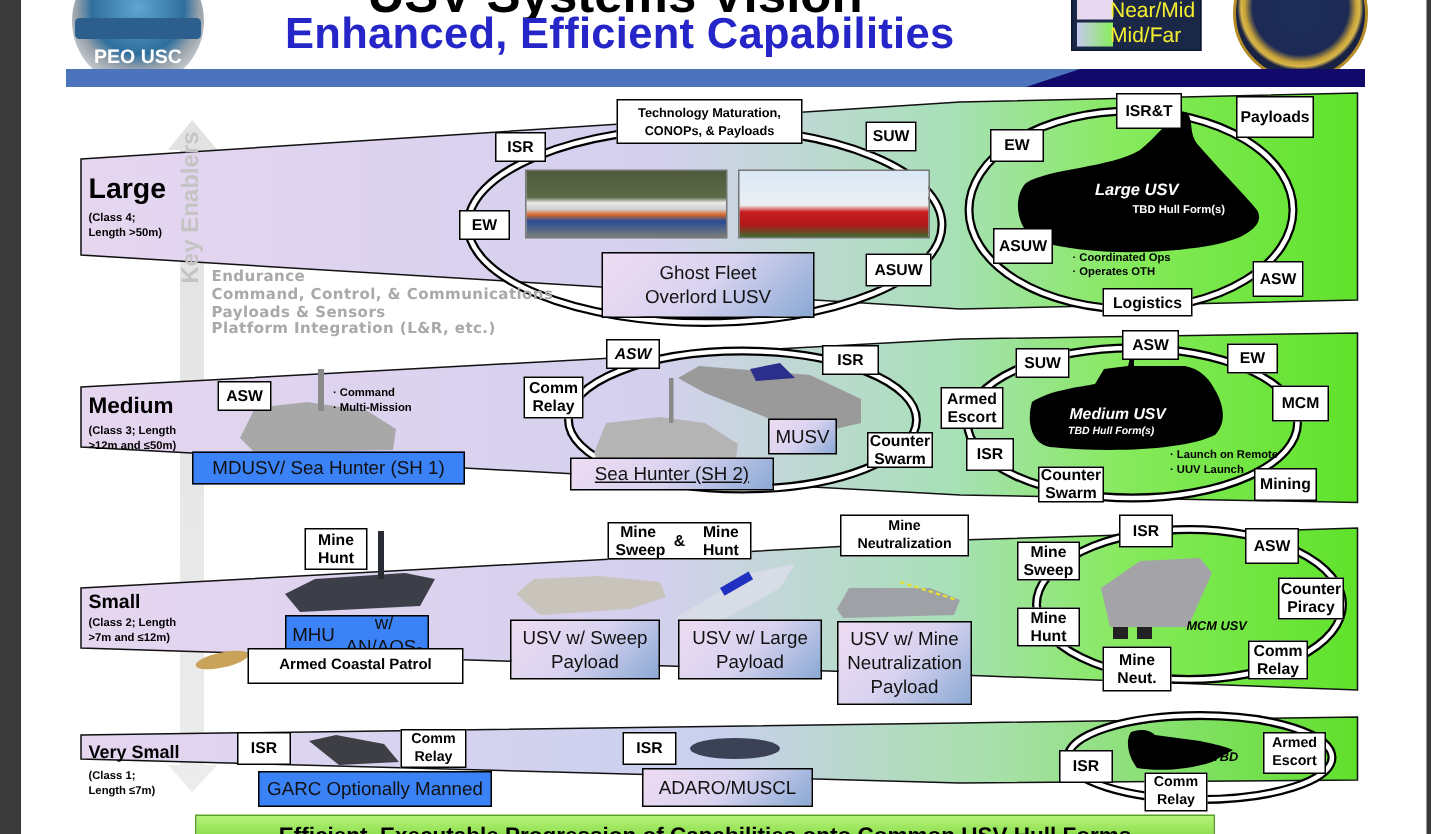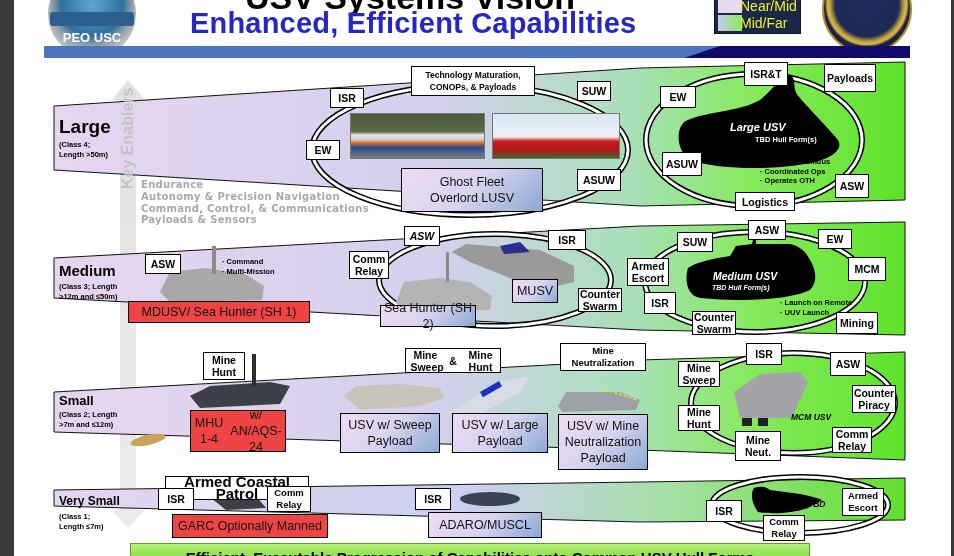--- a/index.html
+++ b/index.html
@@ -33,21 +33,21 @@
   .class-name { position: absolute; font-weight: bold; color: #000; }
   .class-sub { position: absolute; font-size: 7.5px; font-weight: bold; color: #000; line-height: 10px; }
 
   .key-text { position: absolute; left: 141px; top: 179px; font-size: 10px; font-weight: bold; color: #a9a9a9; line-height: 11.8px; font-family: "DejaVu Sans", sans-serif; letter-spacing: 0.3px; }
   .key-label { position: absolute; left: 98px; top: 150px; width: 60px; text-align: center; transform: rotate(-90deg); font-size: 16px; font-weight: bold; color: #c4c4c4; white-space: nowrap; }
 
   .box { position: absolute; background: #fff; border: 1.3px solid #000; font-size: 10.5px; font-weight: bold; color: #000; text-align: center; display: flex; align-items: center; justify-content: center; line-height: 12px; }
   .box.it { font-style: italic; }
   .platform { position: absolute; border: 1.3px solid #000; font-size: 12.5px; color: #111; text-align: center; display: flex; align-items: center; justify-content: center; line-height: 16px;
     background: linear-gradient(135deg, #eedbf2 0%, #d9d3f0 50%, #8aa9d4 100%); }
-  .platform.plain { background: #ef4444; }
+  .platform.plain { background: #3b82f6; }
   .note { position: absolute; font-size: 7.5px; font-weight: bold; color: #000; line-height: 9.5px; white-space: nowrap; }
   .hull-label { position: absolute; color: #fff; font-weight: bold; font-style: italic; text-align: right; white-space: nowrap; }
   .photo { position: absolute; border: 1px solid #777; }
   .banner { position: absolute; left: 130px; top: 543px; width: 680px; height: 20px; background: linear-gradient(180deg, #b5f277, #7fd640); border: 1px solid #5a9f28; font-size: 15px; font-weight: bold; color: #000; text-align: center; line-height: 20px; padding-top: 4px; white-space: nowrap; overflow: hidden; }
 </style>
 </head>
 <body>
 
 <div class="frame-l"></div>
 <div class="frame-r"></div>
@@ -183,61 +183,61 @@
 <div class="class-sub" style="left:59px; top:410px;">(Class 2; Length</div>
 <div class="class-sub" style="left:59px; top:420px;">&gt;7m and ≤12m)</div>
 
 <div class="class-name" style="left:59px; top:494px; font-size:12px;">Very Small</div>
 <div class="class-sub" style="left:59px; top:512px;">(Class 1;</div>
 <div class="class-sub" style="left:59px; top:522px;">Length ≤7m)</div>
 
 <div class="key-label">Key Enablers</div>
 <div class="key-text">
   <div>Endurance</div>
-  <div>Autonomy &amp; Precision Navigation</div>
   <div>Command, Control, &amp; Communications</div>
   <div>Payloads &amp; Sensors</div>
+  <div>Platform Integration (L&amp;R, etc.)</div>
 </div>
 
 <div class="box" style="left:411px; top:66px; width:124px; height:30px; font-size:8.5px;">Technology Maturation, CONOPs, &amp; Payloads</div>
 <div class="box" style="left:330px; top:88px; width:34px; height:20px;">ISR</div>
 <div class="box" style="left:306px; top:140px; width:34px; height:20px;">EW</div>
 <div class="box" style="left:577px; top:81px; width:34px; height:20px;">SUW</div>
 <div class="box" style="left:577px; top:169px; width:44px; height:22px;">ASUW</div>
 <div class="platform" style="left:401px; top:168px; width:142px; height:44px; flex-direction:column;">
   <span>Ghost Fleet</span>
   <span>Overlord LUSV</span>
 </div>
 
 <div class="box" style="left:744px; top:62px; width:44px; height:24px;">ISR&amp;T</div>
 <div class="box" style="left:824px; top:64px; width:52px; height:28px;">Payloads</div>
 <div class="box" style="left:660px; top:86px; width:36px; height:22px;">EW</div>
 <div class="box" style="left:662px; top:152px; width:40px; height:24px;">ASUW</div>
 <div class="box" style="left:835px; top:174px; width:34px; height:24px;">ASW</div>
 <div class="box" style="left:735px; top:192px; width:60px; height:19px;">Logistics</div>
 <div class="hull-label" style="left:730px; top:121px; font-size:11px;">Large USV</div>
 <div class="hull-label" style="left:755px; top:135px; font-size:7.5px; font-style:normal;">TBD Hull Form(s)</div>
-<div class="note" style="left:715px; top:157px;margin-left:45px;">
+<div class="note" style="left:715px; top:157px;">
   <div>· Fully Autonomous</div>
   <div>· Coordinated Ops</div>
   <div>· Operates OTH</div>
 </div>
 
 <div class="box" style="left:145px; top:254px; width:36px; height:20px;">ASW</div>
 <div class="note" style="left:222px; top:257px;">
   <div>· Command</div>
   <div>· Multi-Mission</div>
 </div>
 <div class="platform plain" style="left:128px; top:301px; width:182px; height:22px;">MDUSV/ Sea Hunter (SH 1)</div>
 
 <div class="box it" style="left:404px; top:226px; width:36px; height:20px;">ASW</div>
 <div class="box" style="left:548px; top:230px; width:38px; height:20px;">ISR</div>
 <div class="box" style="left:349px; top:251px; width:40px; height:28px;">Comm Relay</div>
 <div class="box" style="left:578px; top:288px; width:44px; height:24px;">Counter Swarm</div>
-<div class="platform" style="left:380px; top:305px; width:96px; height:22px;">Sea Hunter (SH 2)</div>
+<div class="platform" style="left:380px; top:305px; width:136px; height:22px;text-decoration:underline;">Sea Hunter (SH 2)</div>
 <div class="platform" style="left:512px; top:279px; width:46px; height:24px;">MUSV</div>
 
 <div class="box" style="left:748px; top:220px; width:38px; height:20px;">ASW</div>
 <div class="box" style="left:677px; top:232px; width:36px; height:20px;">SUW</div>
 <div class="box" style="left:818px; top:229px; width:34px; height:20px;">EW</div>
 <div class="box" style="left:627px; top:258px; width:42px; height:28px;">Armed Escort</div>
 <div class="box" style="left:848px; top:257px; width:38px; height:24px;">MCM</div>
 <div class="box" style="left:644px; top:292px; width:32px; height:22px;">ISR</div>
 <div class="box" style="left:692px; top:311px; width:44px; height:24px;">Counter Swarm</div>
 <div class="box" style="left:836px; top:312px; width:42px; height:22px;">Mining</div>
@@ -246,21 +246,21 @@
 <div class="note" style="left:780px; top:298px;">
   <div>· Launch on Remote</div>
   <div>· UUV Launch</div>
 </div>
 
 <div class="box" style="left:203px; top:352px; width:42px; height:28px; white-space:normal; padding:0 6px;">Mine Hunt</div>
 <div class="platform plain" style="left:190px; top:410px; width:96px; height:42px; flex-direction:row;">
   <span>MHU 1-4</span>
   <span>w/ AN/AQS-24</span>
 </div>
-<div class="box" style="left:165px; top:476px; width:144px; height:24px; font-size:15px;">Armed Coastal Patrol</div>
+<div class="box" style="left:165px; top:432px; width:144px; height:24px; font-size:10px;">Armed Coastal Patrol</div>
 
 <div class="box" style="left:405px; top:348px; width:96px; height:25px; justify-content:space-around;">
   <span style="width:30px;">Mine Sweep</span>
   <span>&amp;</span>
   <span style="width:30px;">Mine Hunt</span>
 </div>
 <div class="platform" style="left:340px; top:413px; width:100px; height:40px; flex-direction:column;">
   <span>USV w/ Sweep</span>
   <span>Payload</span>
 </div>

